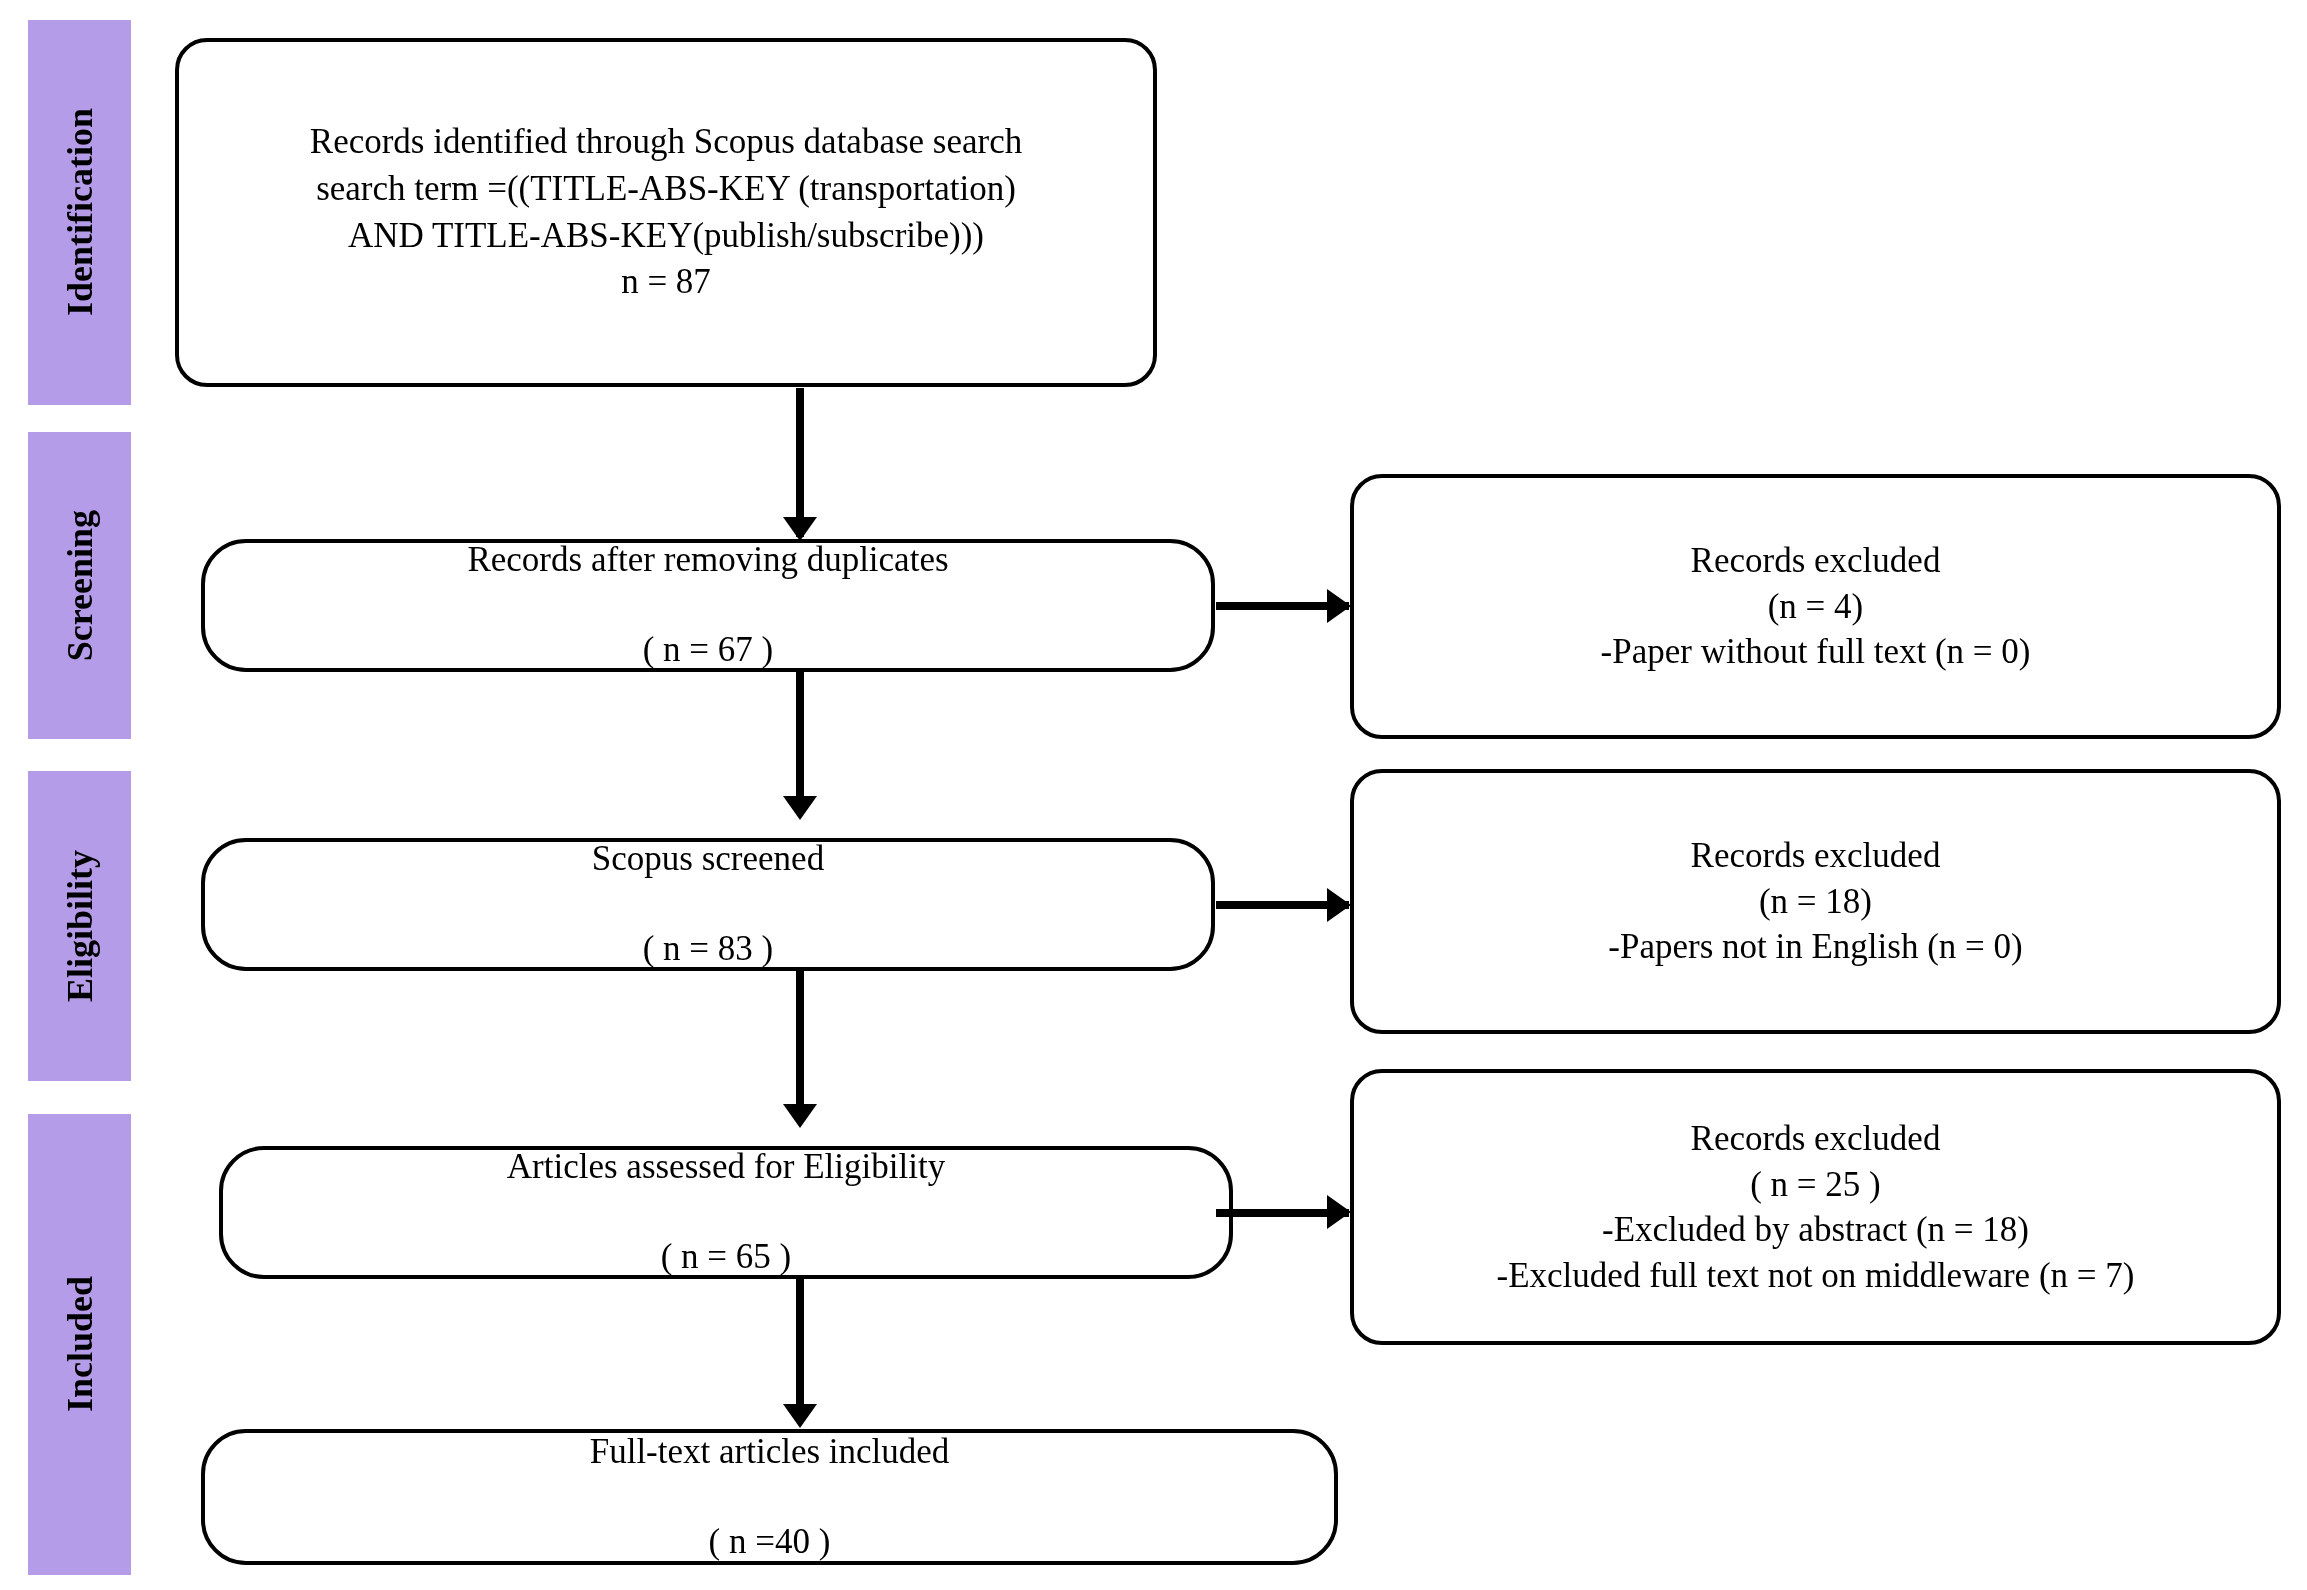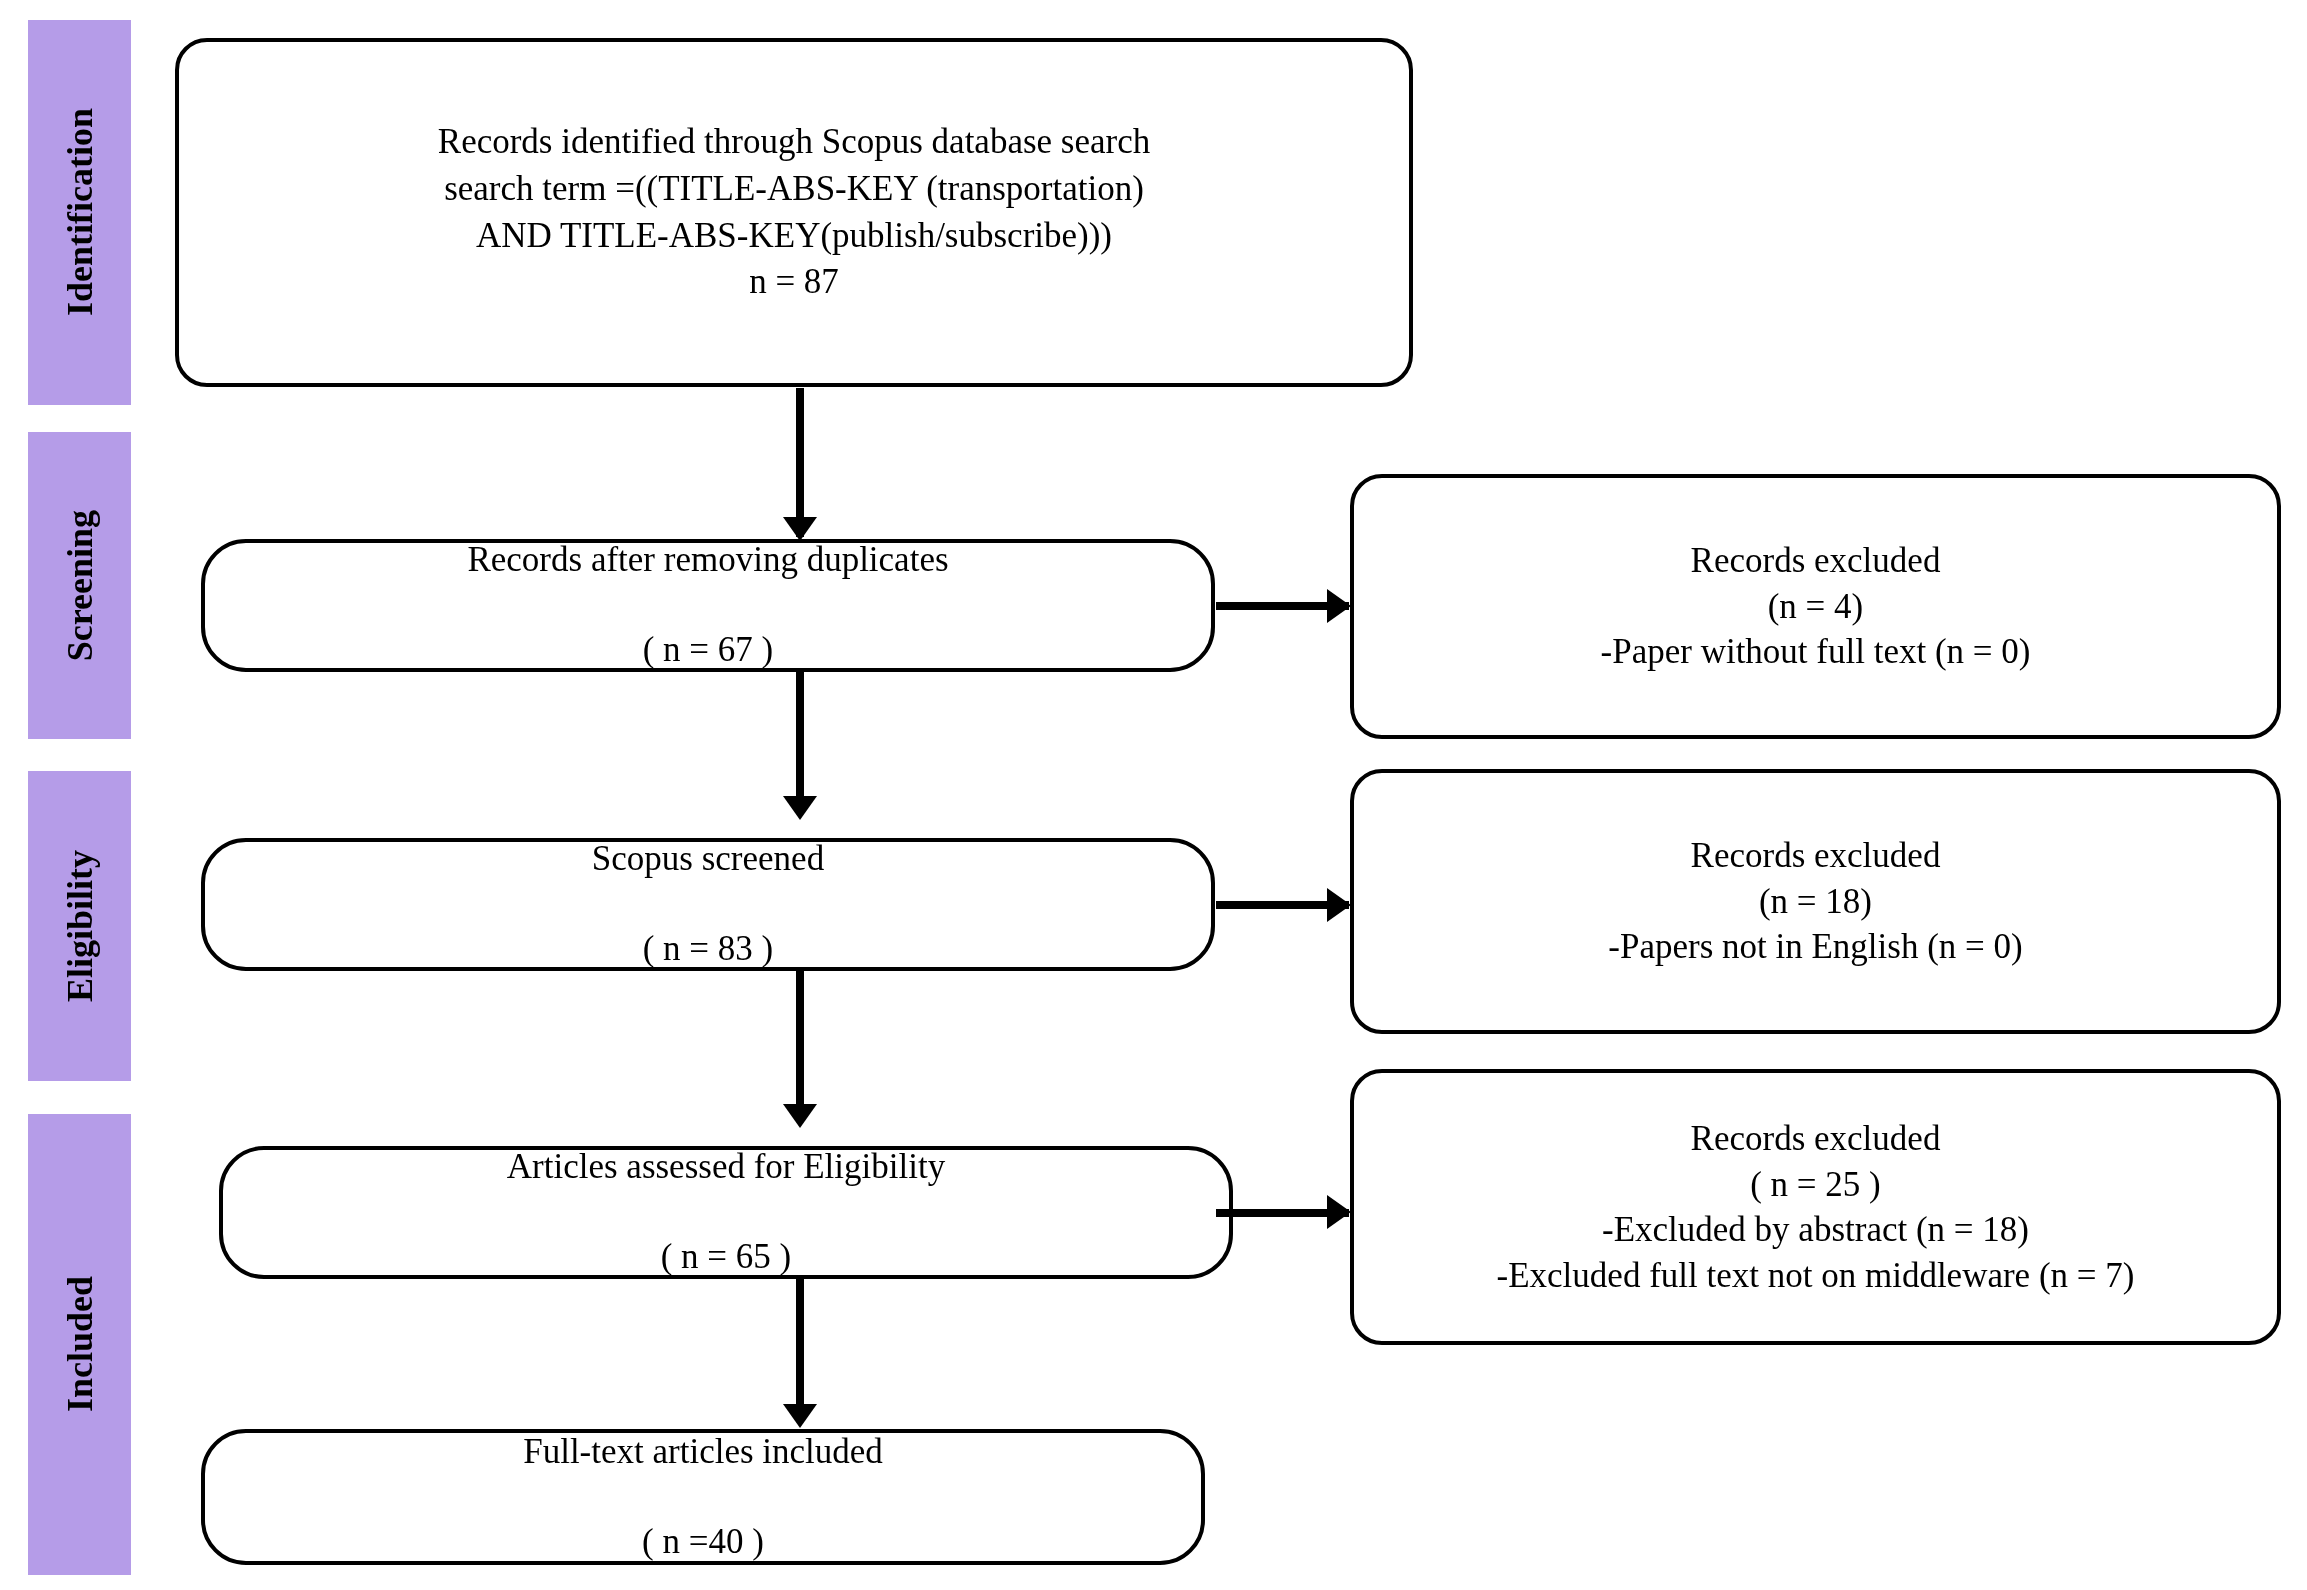--- a/index.html
+++ b/index.html
@@ -79,21 +79,21 @@
   </div>
 
   <div class="stage" style="left:28px;top:771px;width:103px;height:310px;">
     <span class="stage-label">Eligibility</span>
   </div>
 
   <div class="stage" style="left:28px;top:1114px;width:103px;height:461px;">
     <span class="stage-label">Included</span>
   </div>
 
-  <div class="box r-lg" style="left:175px;top:38px;width:1238px;height:349px;">
+  <div class="box r-lg" style="left:175px;top:38px;width:982px;height:349px;">
     <div class="box-line">Records identified through Scopus database search</div>
     <div class="box-line">search term =((TITLE-ABS-KEY (transportation)</div>
     <div class="box-line">AND TITLE-ABS-KEY(publish/subscribe)))</div>
     <div class="box-line">n = 87</div>
   </div>
 
   <div class="vline" style="left:796px;top:388px;height:149px;"></div>
   <div class="arrow-down" style="left:783px;top:517px;"></div>
 
   <div class="box r-pill" style="left:201px;top:539px;width:1014px;height:133px;">
@@ -141,19 +141,19 @@
   <div class="box r-lg" style="left:1350px;top:1069px;width:931px;height:276px;">
     <div class="box-line tight">Records excluded</div>
     <div class="box-line tight">( n = 25 )</div>
     <div class="box-line tight">-Excluded by abstract (n = 18)</div>
     <div class="box-line tight">-Excluded full text not on middleware (n = 7)</div>
   </div>
 
   <div class="vline" style="left:796px;top:1279px;height:143px;"></div>
   <div class="arrow-down" style="left:783px;top:1404px;"></div>
 
-  <div class="box r-pill" style="left:201px;top:1429px;width:1004px;height:136px;">
+  <div class="box r-pill" style="left:201px;top:1429px;width:1137px;height:136px;">
     <div class="box-line">Full-text articles included</div>
     <div class="box-line">( n =40 )</div>
   </div>
 
 </div>
 
 
 </body></html>

